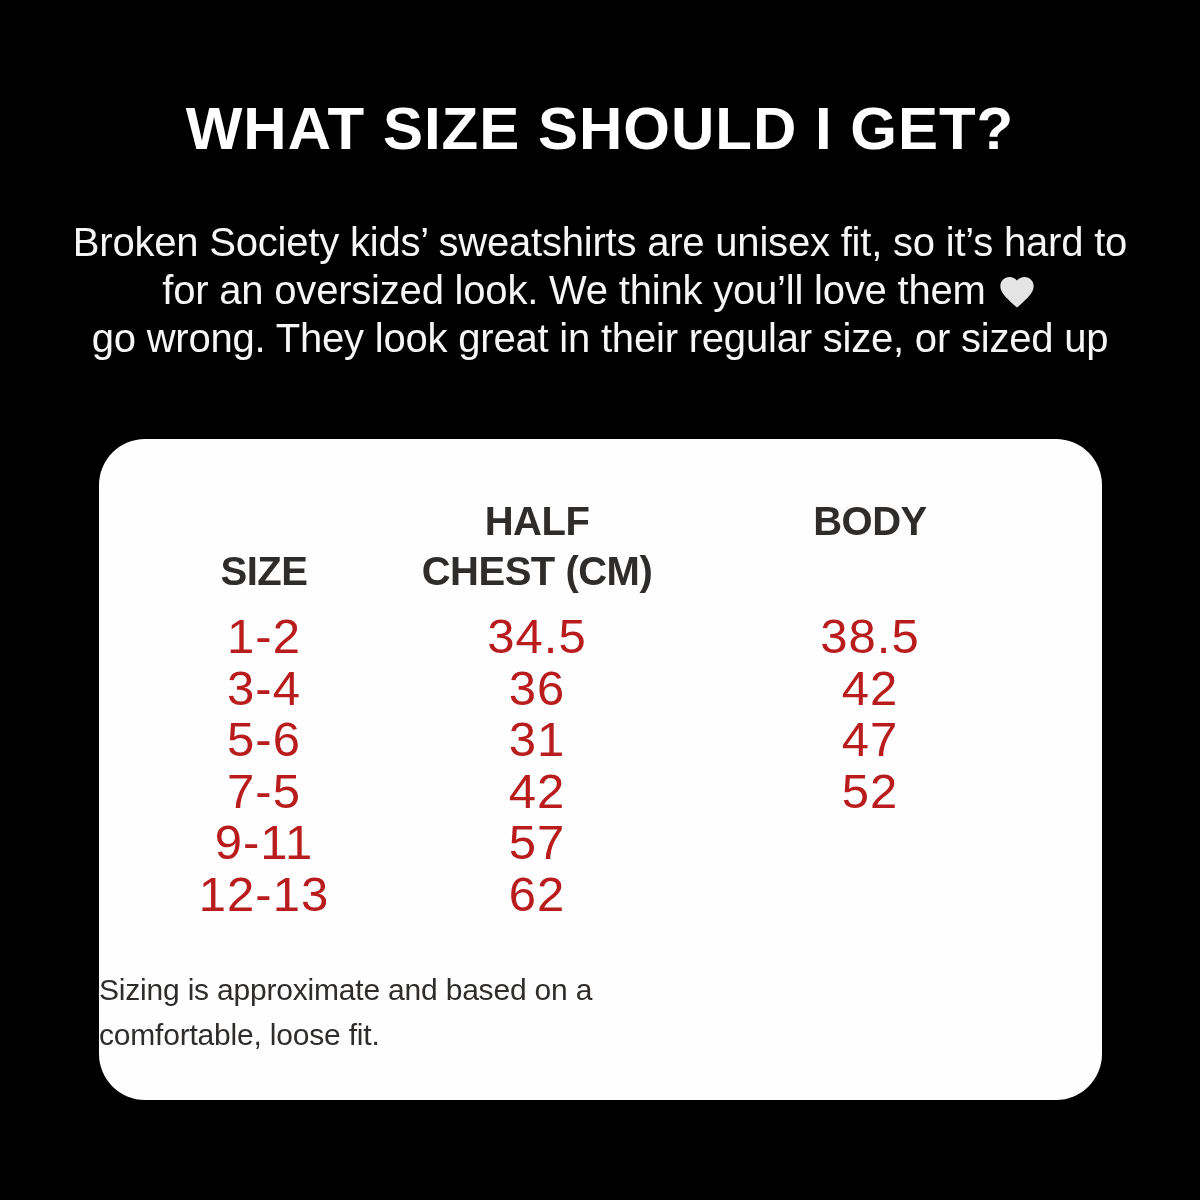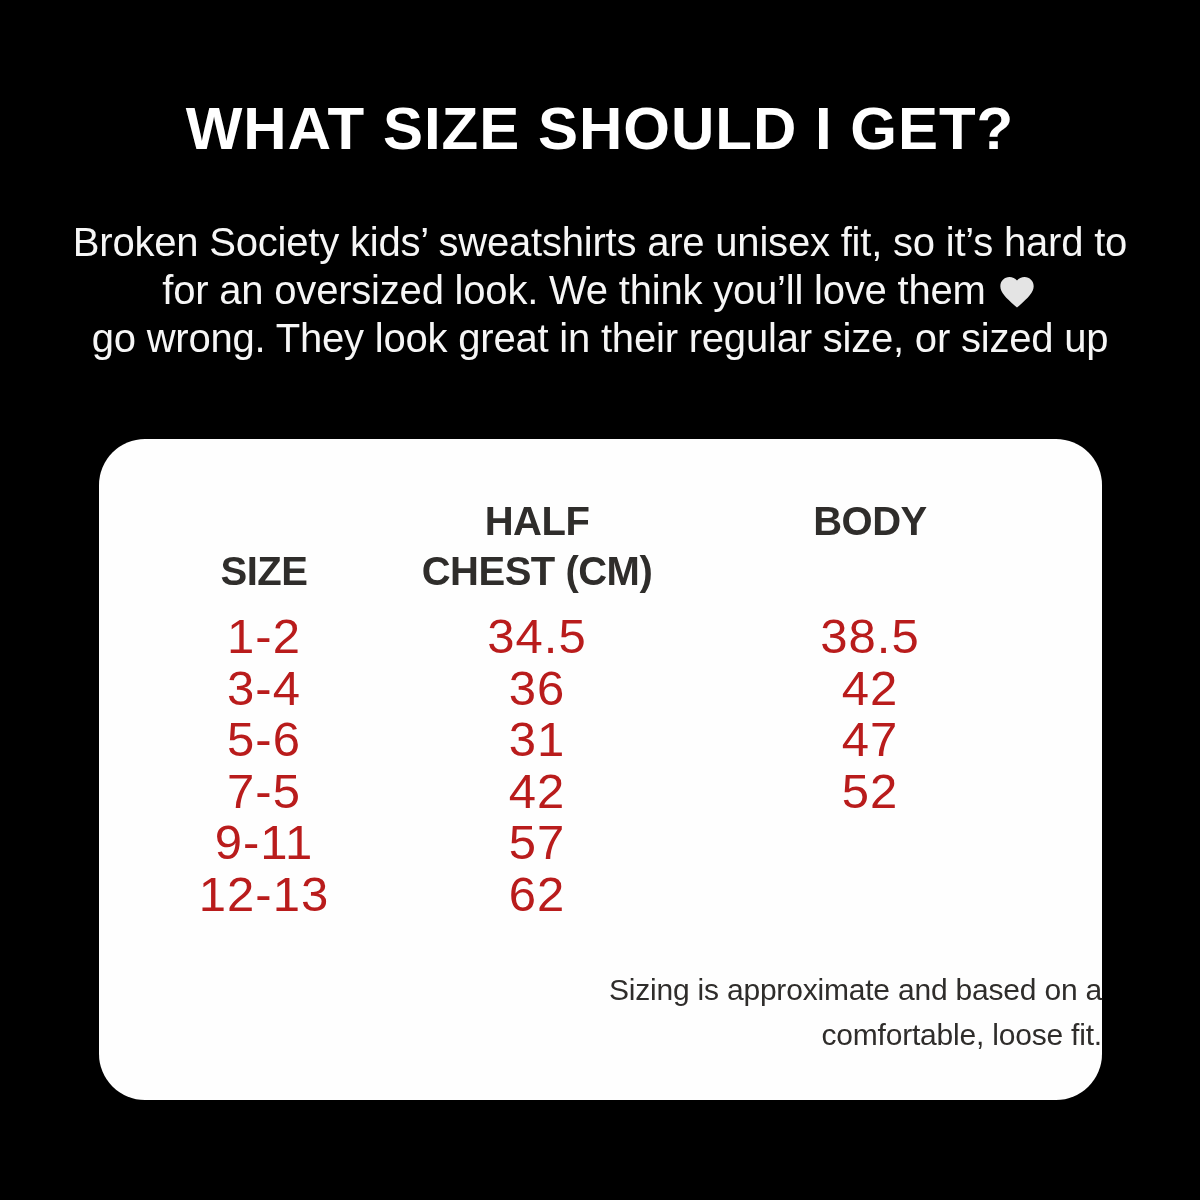--- a/index.html
+++ b/index.html
@@ -81,21 +81,21 @@
     letter-spacing: 1px;
     color: #b91c1c;
   }
   .c1 { text-align: center; }
   .c2, .c3 { text-align: center; }
   .note {
     position: absolute;
     left: 0;
     right: 0;
     top: 528px;
-    text-align: right;
+    text-align: left;
     font-size: 30px;
     line-height: 45px;
     color: #2f2d2b;
     letter-spacing: -0.2px;
   }
 </style>
 </head>
 <body>
 
 <div class="canvas">

